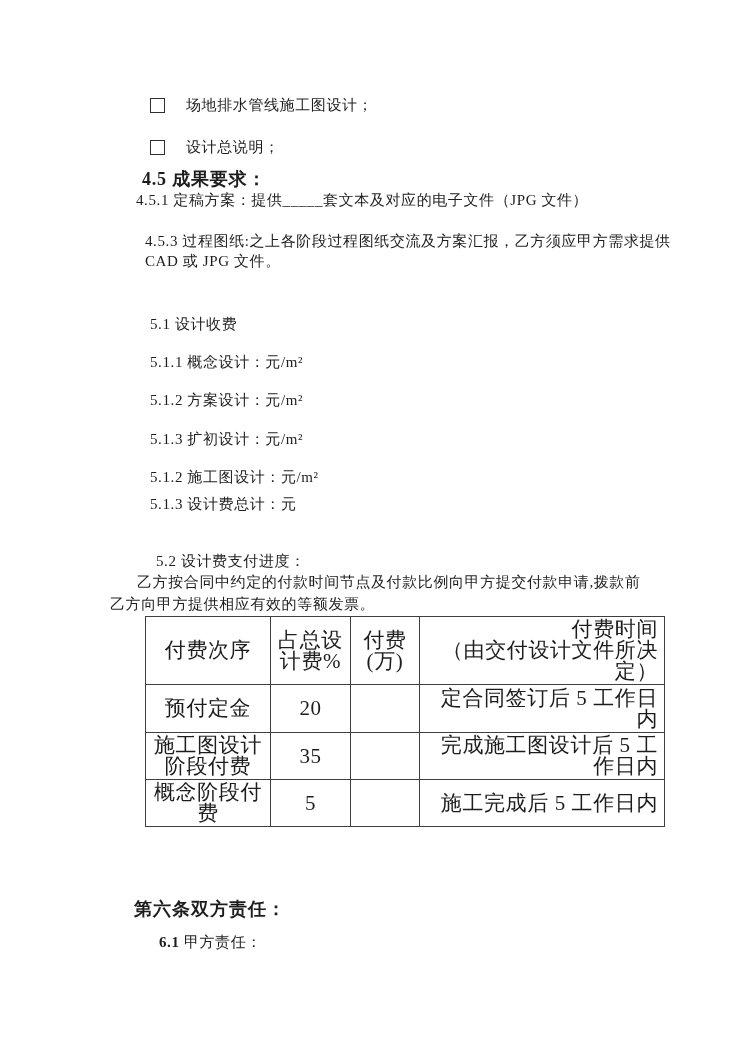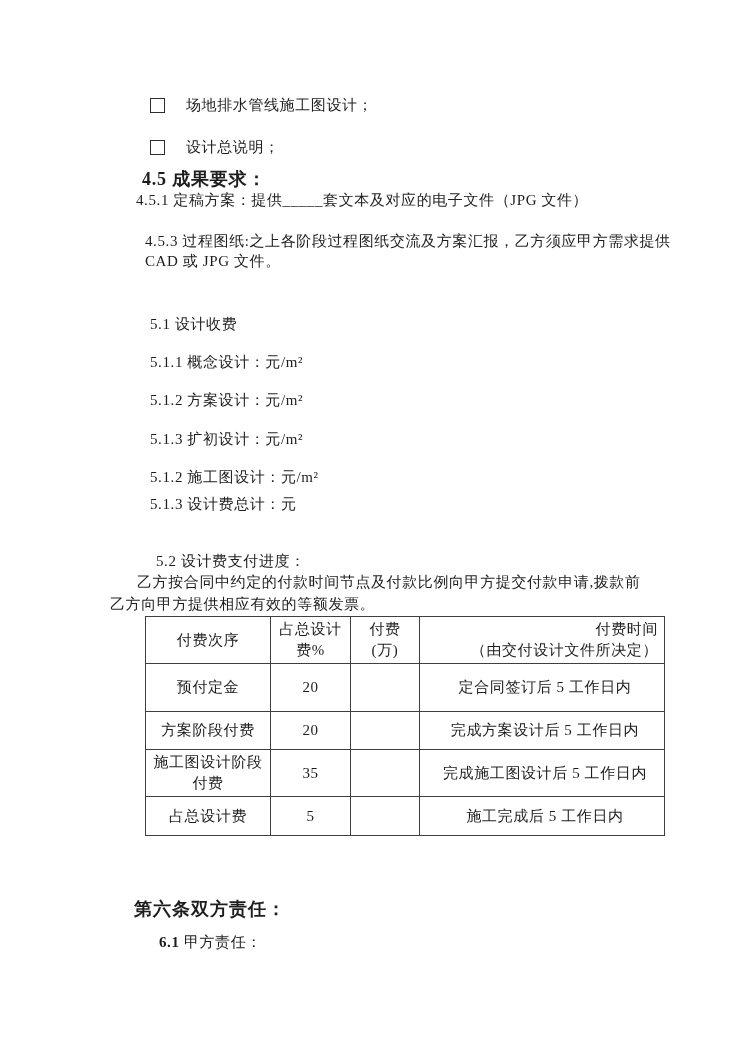--- a/index.html
+++ b/index.html
@@ -19,30 +19,30 @@
   .h-sub{font-size:18px;font-weight:bold;letter-spacing:0.8px;line-height:20px;}
   .checkbox-row{display:flex;align-items:center;}
   .cbx{
     display:inline-block;width:13px;height:13px;
     border:1.5px solid #2e2e2e;background:#fff;
     margin-right:21px;flex:0 0 auto;
   }
   table.pay{
     position:absolute;left:145px;top:616px;
     border-collapse:collapse;table-layout:fixed;
-    font-size:15px;letter-spacing:0.6px;color:#1d1d1d;
+    font-size:21px;letter-spacing:0.6px;color:#1d1d1d;
   }
   table.pay td{
     border:1px solid #3f3f3f;
     text-align:center;vertical-align:middle;
     padding:2px 6px;
     white-space:normal;word-break:break-all;
     line-height:21px;
   }
-  table.pay td.left{text-align:center;padding-left:12px;}
+  table.pay td.left{text-align:right;padding-left:12px;}
   .hdr-stack div{text-align:right;}
 </style>
 </head>
 <body>
 
 <div class="page">
 
   <div class="abs checkbox-row body-text" style="left:150px;top:95px;">
     <span class="cbx"></span>
     <span>场地排水管线施工图设计；</span>
@@ -86,34 +86,28 @@
           <div>（由交付设计文件所决定）</div>
         </div>
       </td>
     </tr>
     <tr style="height:48px">
       <td>预付定金</td>
       <td>20</td>
       <td></td>
       <td class="left">定合同签订后 5 工作日内</td>
     </tr>
-    <tr style="height:38px">
-      <td>方案阶段付费</td>
-      <td>20</td>
-      <td></td>
-      <td class="left">完成方案设计后 5 工作日内</td>
-    </tr>
     <tr style="height:42px">
       <td>施工图设计阶段付费</td>
       <td>35</td>
       <td></td>
       <td class="left">完成施工图设计后 5 工作日内</td>
     </tr>
     <tr style="height:39px">
-      <td>占总设计费</td>
+      <td>概念阶段付费</td>
       <td>5</td>
       <td></td>
       <td class="left">施工完成后 5 工作日内</td>
     </tr>
   </tbody>
     </table>
 
   <div class="abs h-article" style="left:134px;top:898px;">第六条双方责任：</div>
   <div class="abs body-text" style="left:139px;top:932px;margin-left:20px;">
     <span class="bold">6.1</span>

